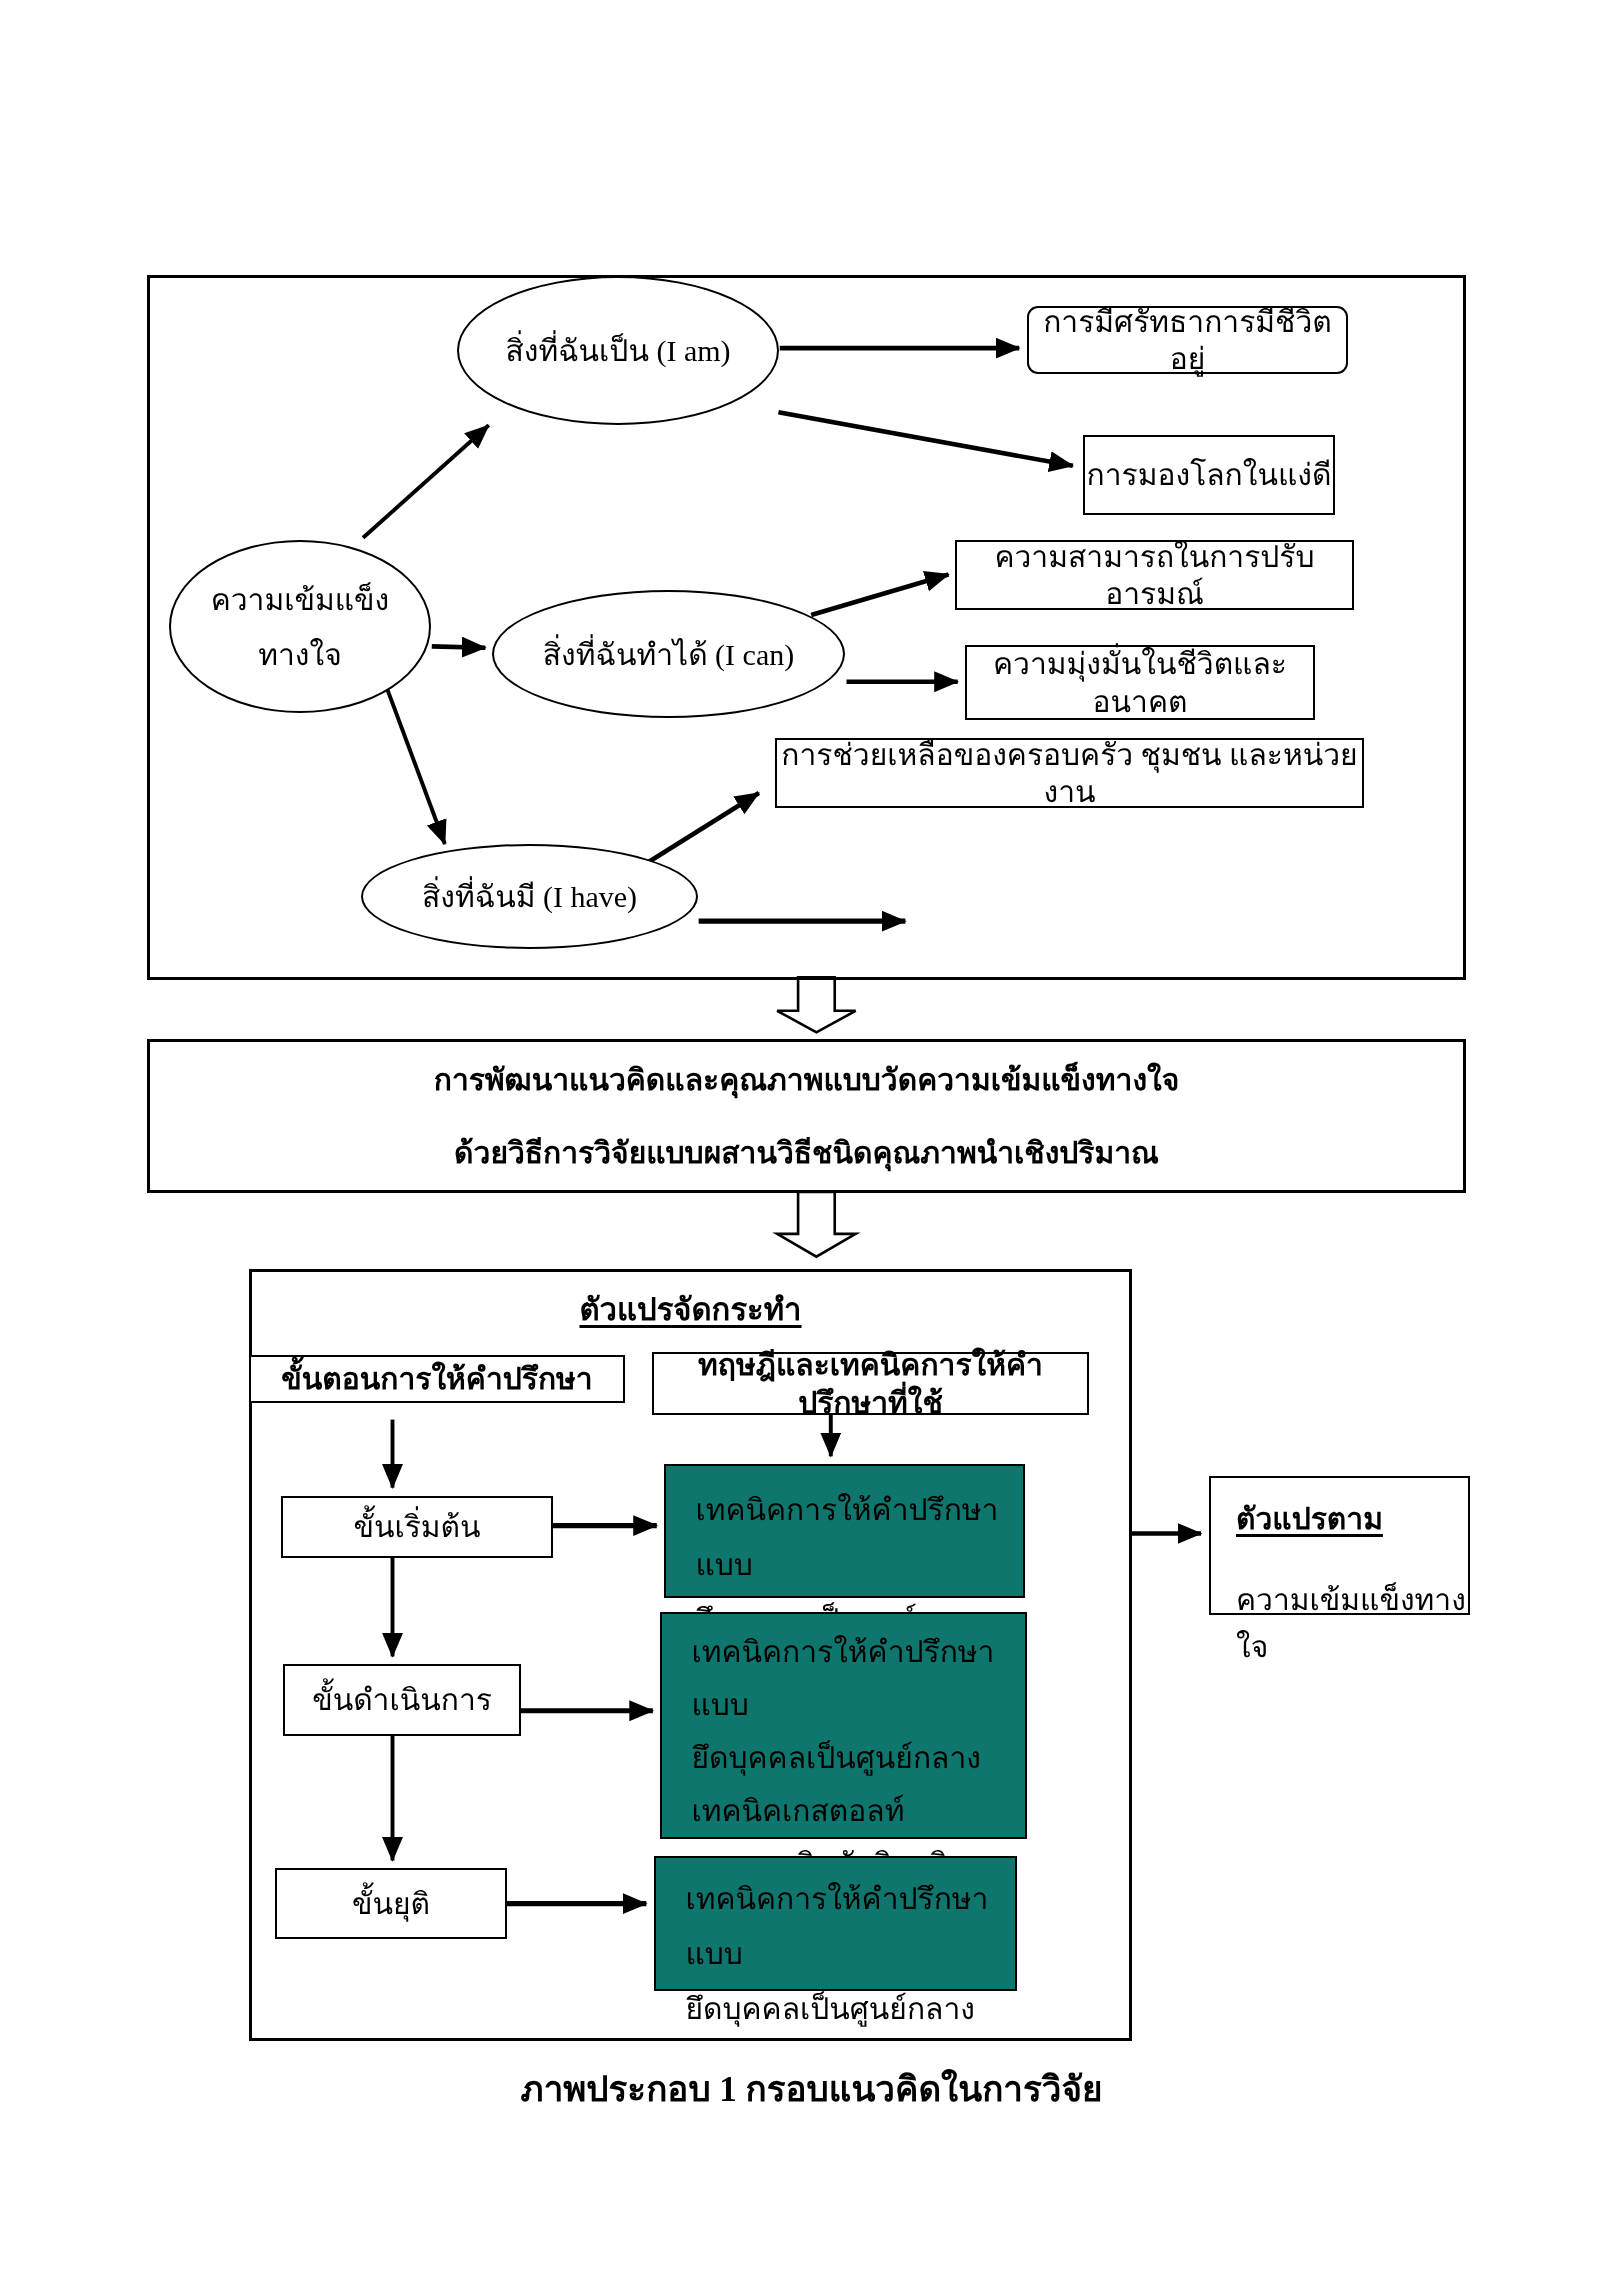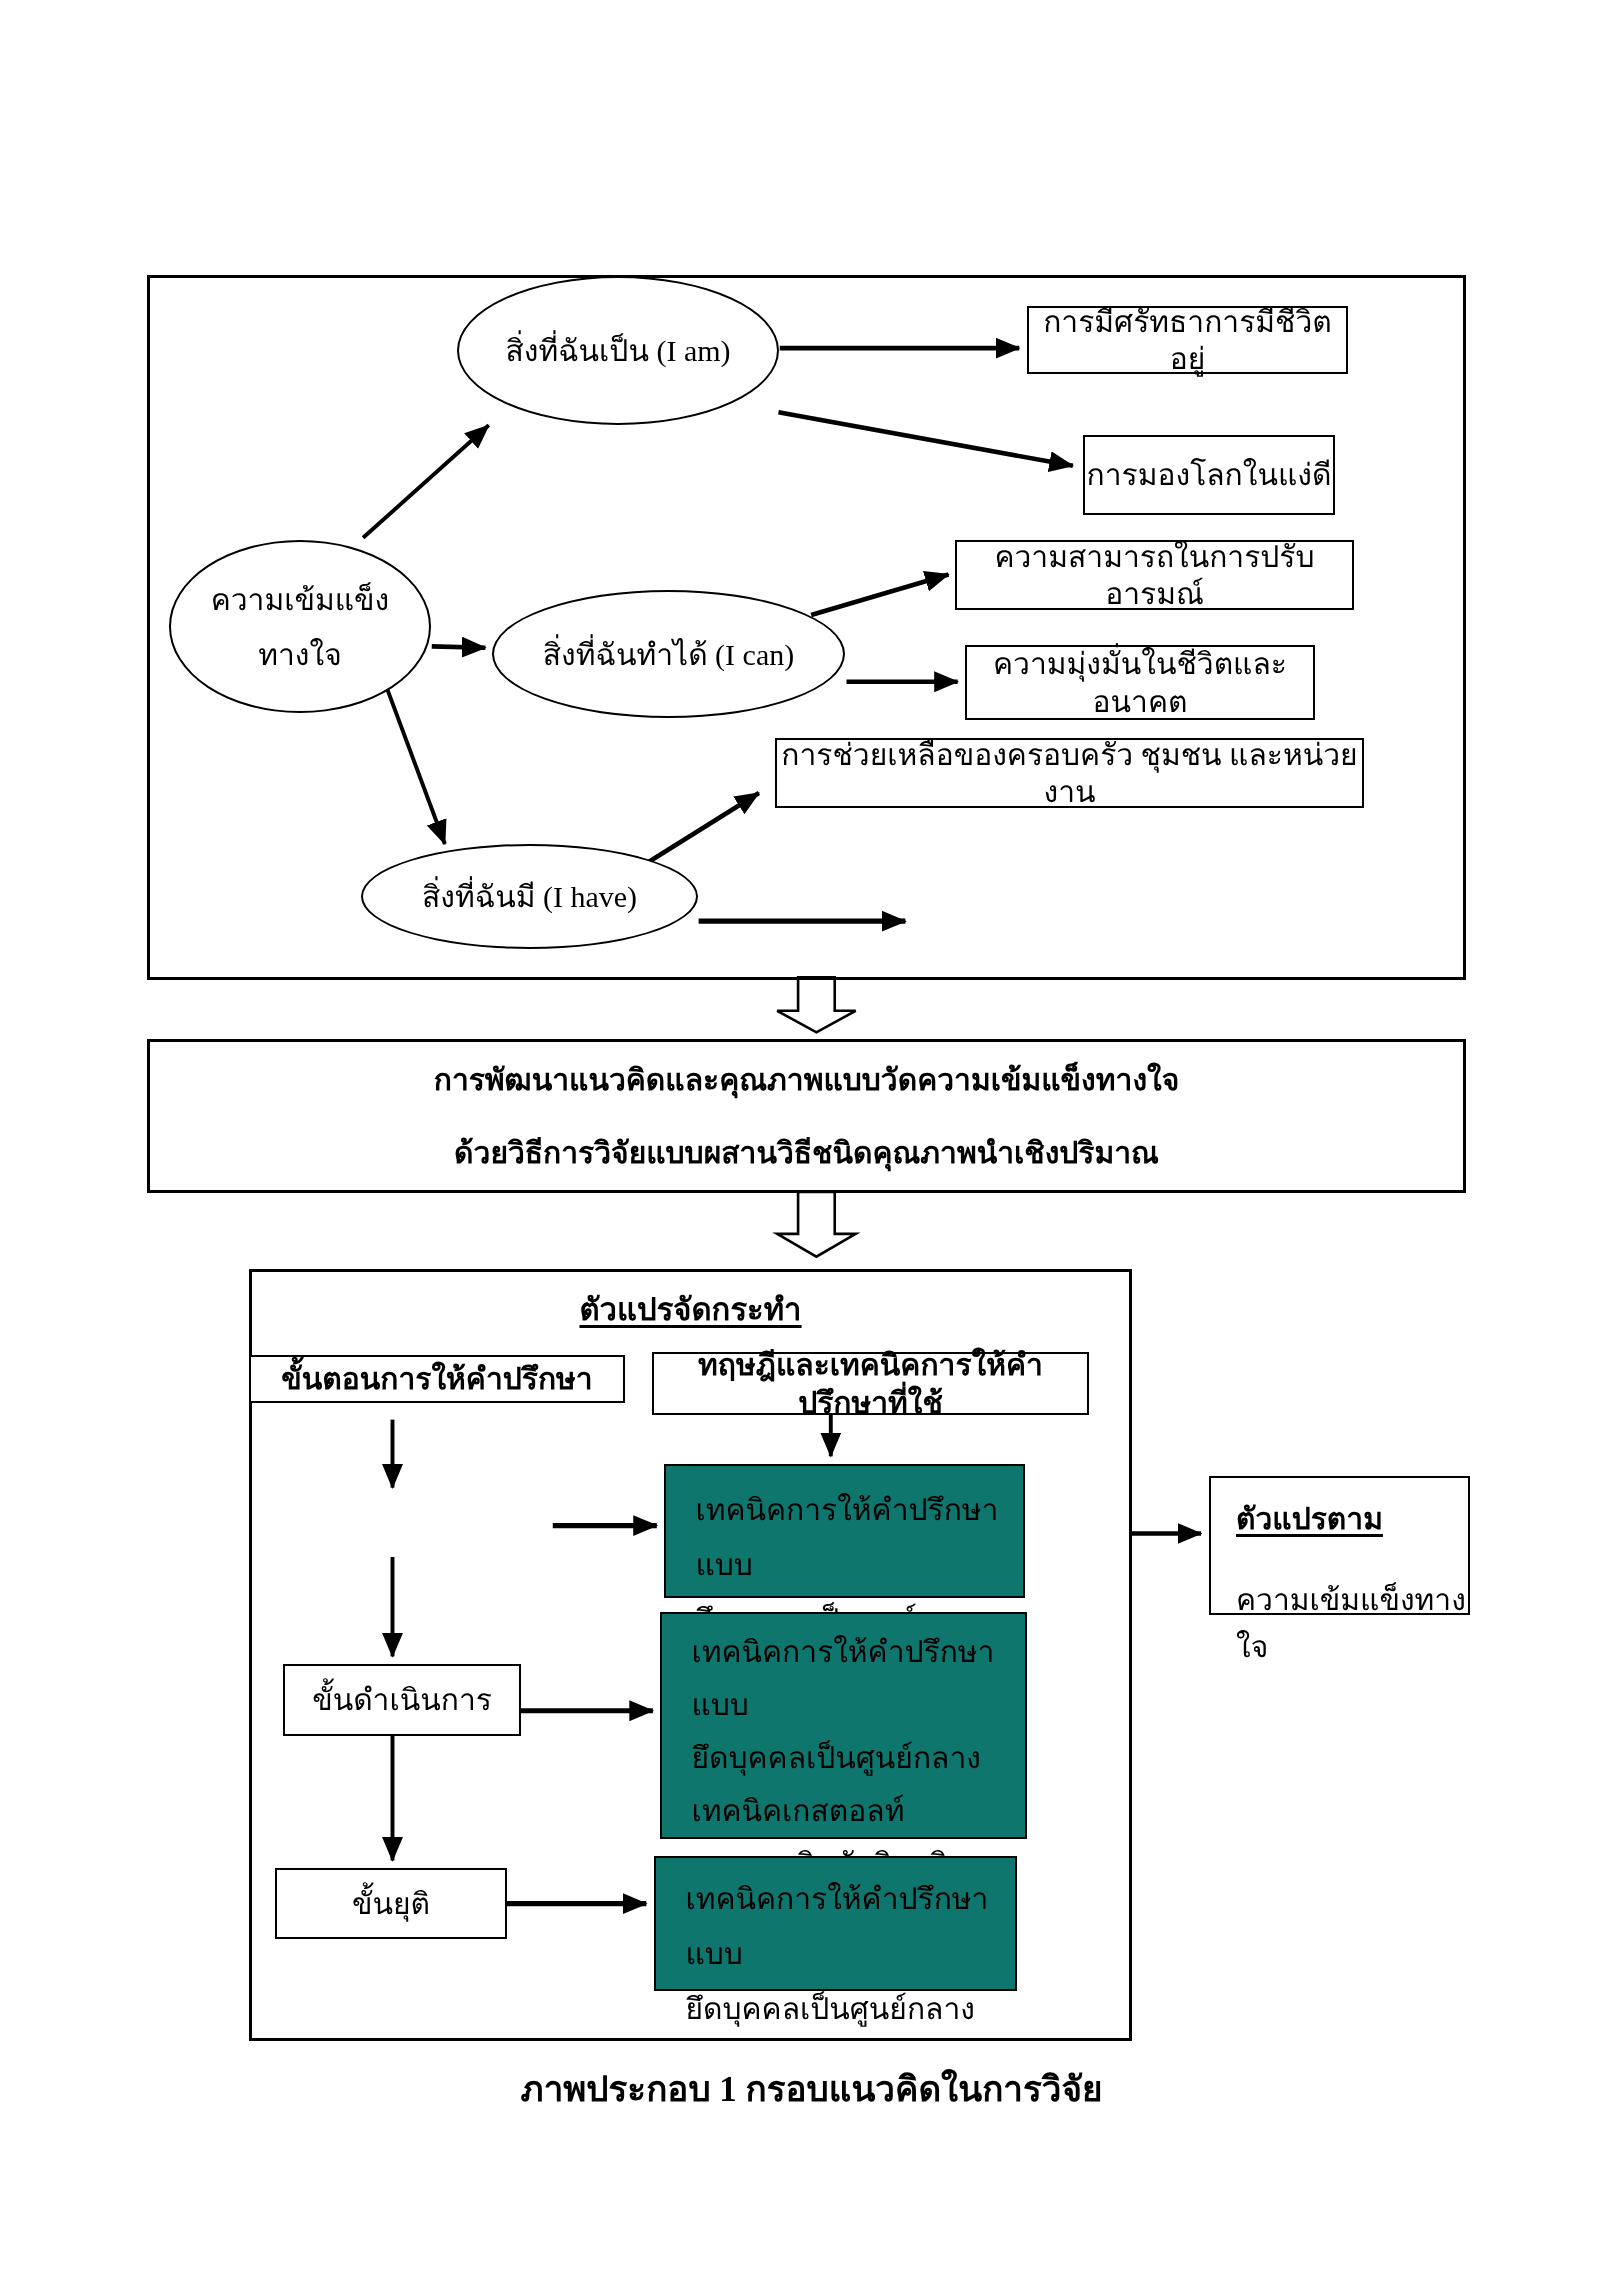--- a/index.html
+++ b/index.html
@@ -120,21 +120,21 @@
   </div>
 
   <div class="abs ellipse" style="left:492px; top:590px; width:353px; height:128px;">
     <div class="ln">สิ่งที่ฉันทำได้ (I can)</div>
   </div>
 
   <div class="abs ellipse" style="left:361px; top:844px; width:337px; height:105px;">
     <div class="ln">สิ่งที่ฉันมี (I have)</div>
   </div>
 
-  <div class="abs box" style="left:1027px; top:306px; width:321px; height:68px;">
+  <div class="abs box" style="left:1027px; top:306px; width:321px; height:68px;border-radius:11px;">
     <span>การมีศรัทธาการมีชีวิตอยู่</span>
   </div>
 
   <div class="abs box" style="left:1083px; top:435px; width:252px; height:80px;">
     <span>การมองโลกในแง่ดี</span>
   </div>
 
   <div class="abs box" style="left:955px; top:540px; width:399px; height:70px;">
     <span>ความสามารถในการปรับอารมณ์</span>
   </div>
@@ -160,20 +160,23 @@
   </div>
 
   <div class="abs box bold" style="left:249px; top:1355px; width:376px; height:48px;">
     <span>ขั้นตอนการให้คำปรึกษา</span>
   </div>
 
   <div class="abs box bold" style="left:652px; top:1352px; width:437px; height:63px;">
     <span>ทฤษฎีและเทคนิคการให้คำปรึกษาที่ใช้</span>
   </div>
 
+  <div class="abs box" style="left:281px; top:1496px; width:272px; height:62px;">
+    <span>ขั้นเริ่มต้น</span>
+  </div>
 
   <div class="abs tech" style="left:664px; top:1464px; width:361px; height:134px; padding-top:15.7px; line-height:55px;">
     <div class="ln">เทคนิคการให้คำปรึกษาแบบ</div>
     <div class="ln">ยึดบุคคลเป็นศูนย์กลาง</div>
   </div>
 
   <div class="abs box" style="left:283px; top:1664px; width:238px; height:72px;">
     <span>ขั้นดำเนินการ</span>
   </div>
 

